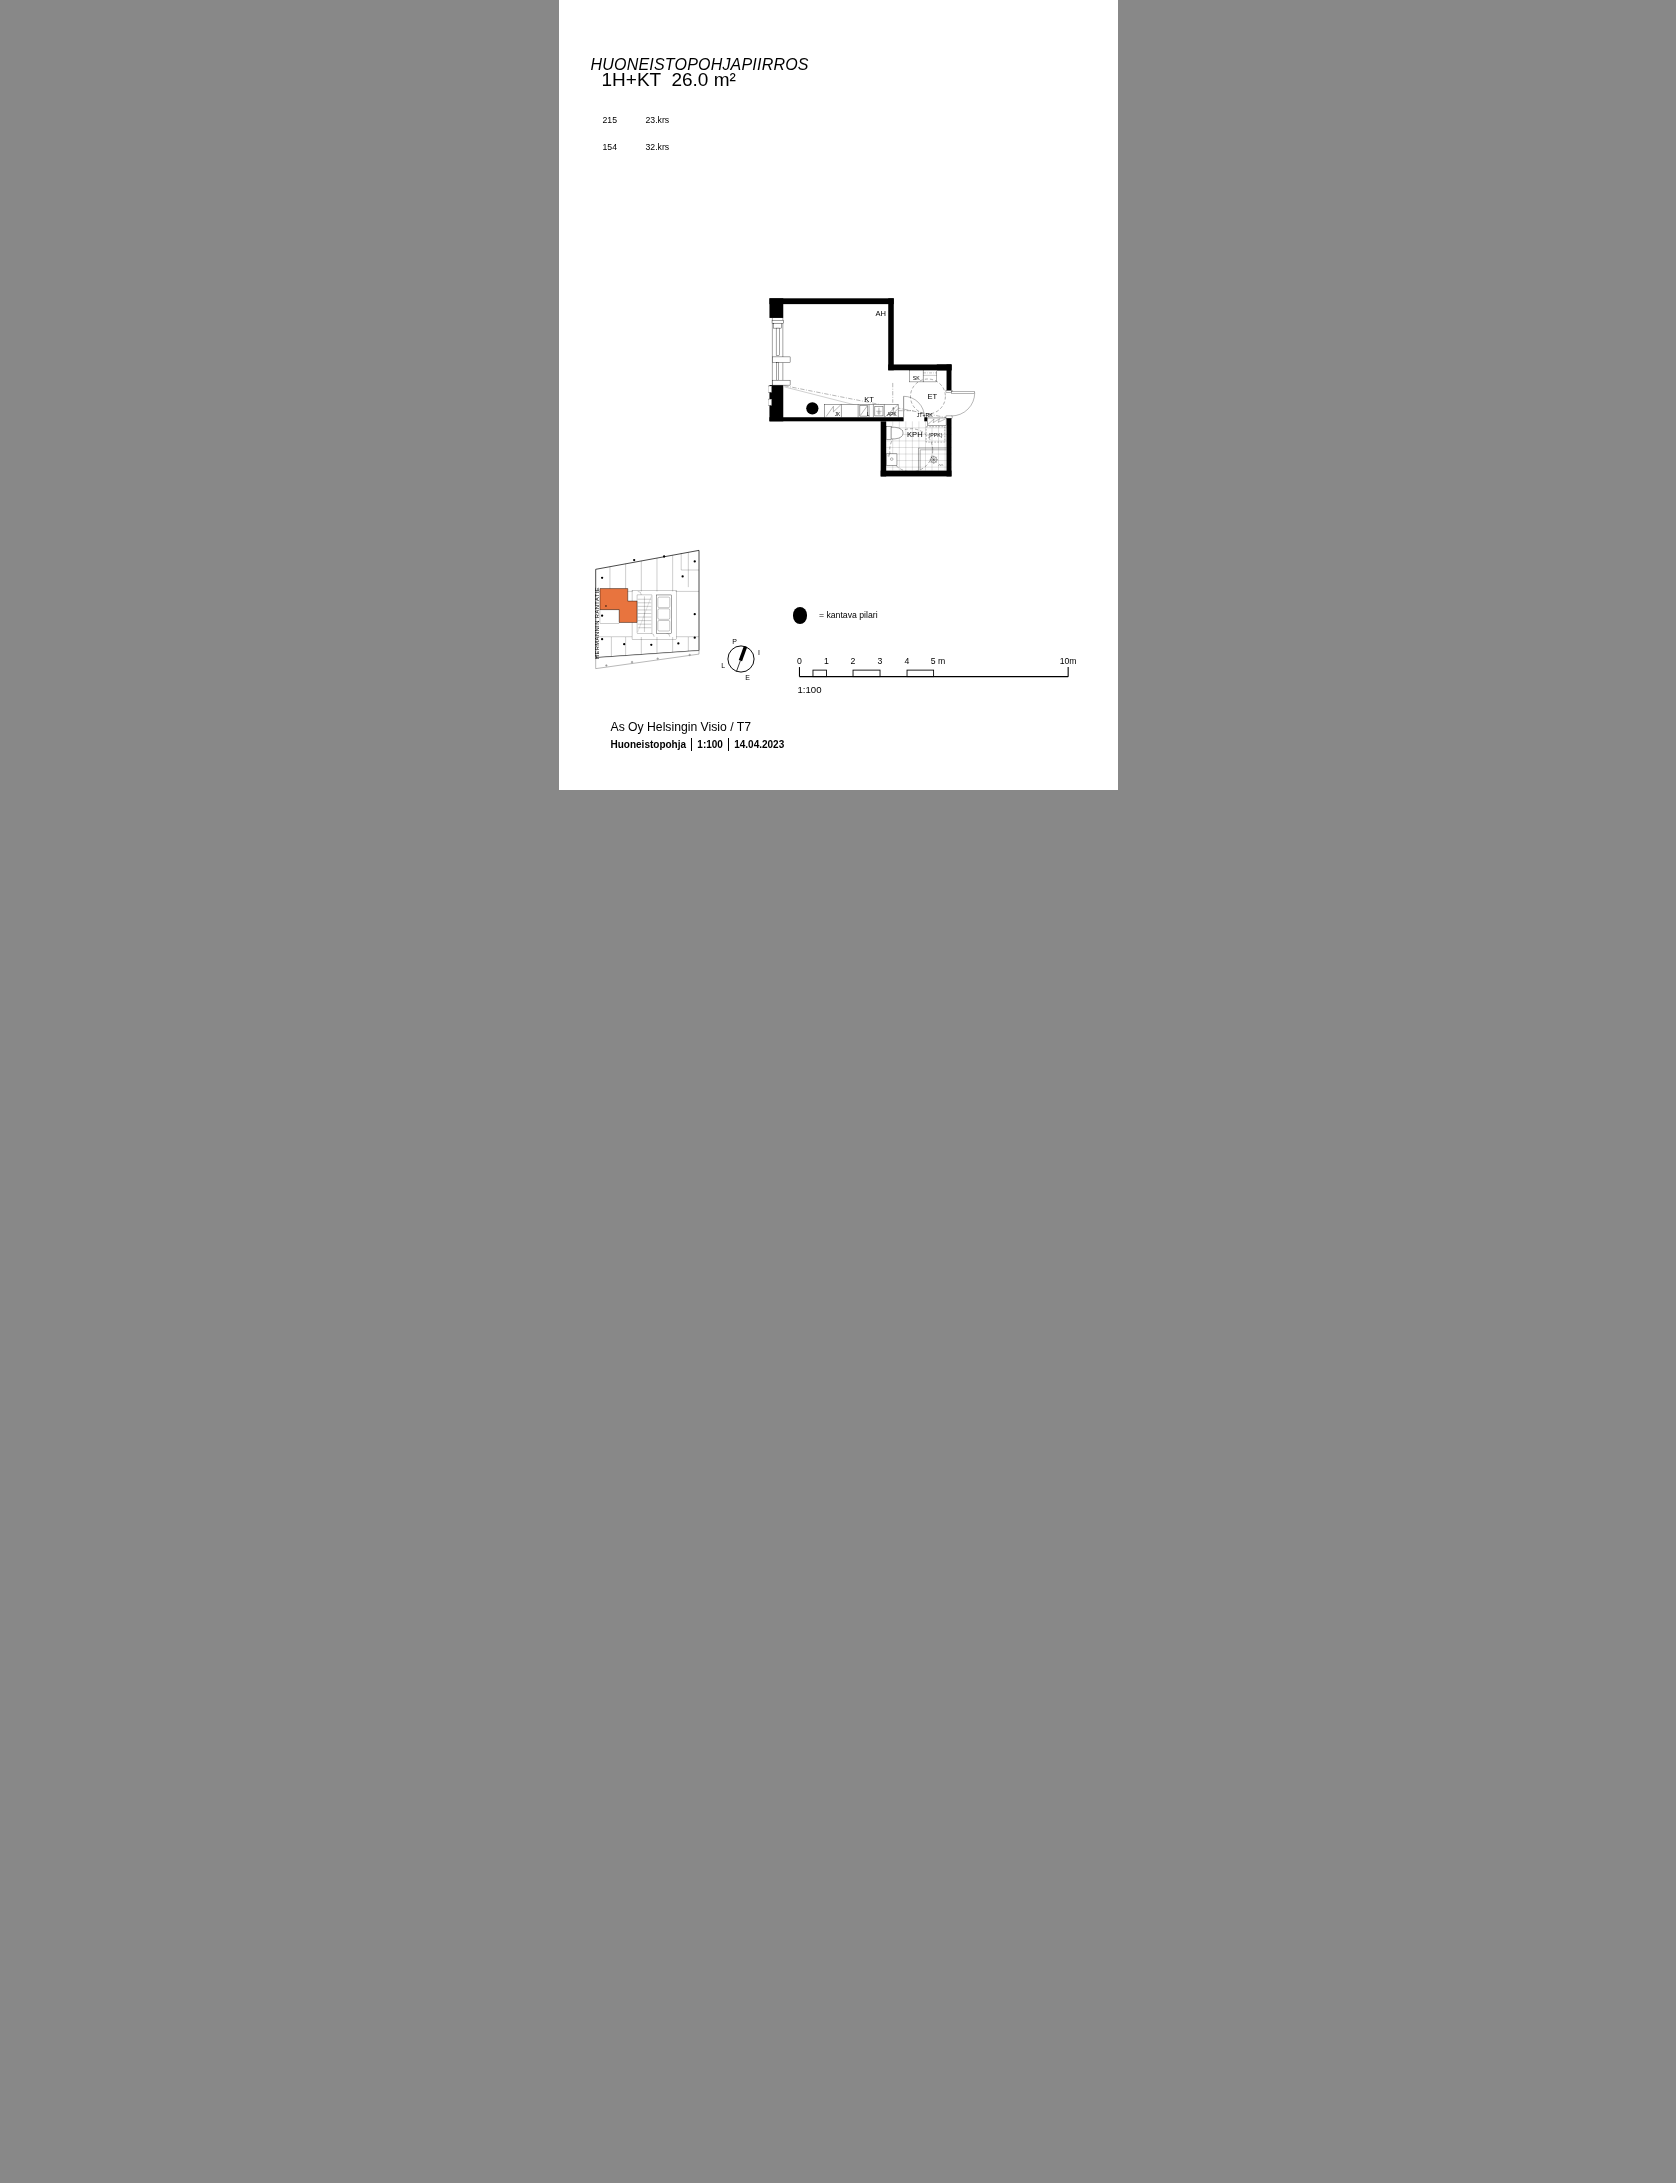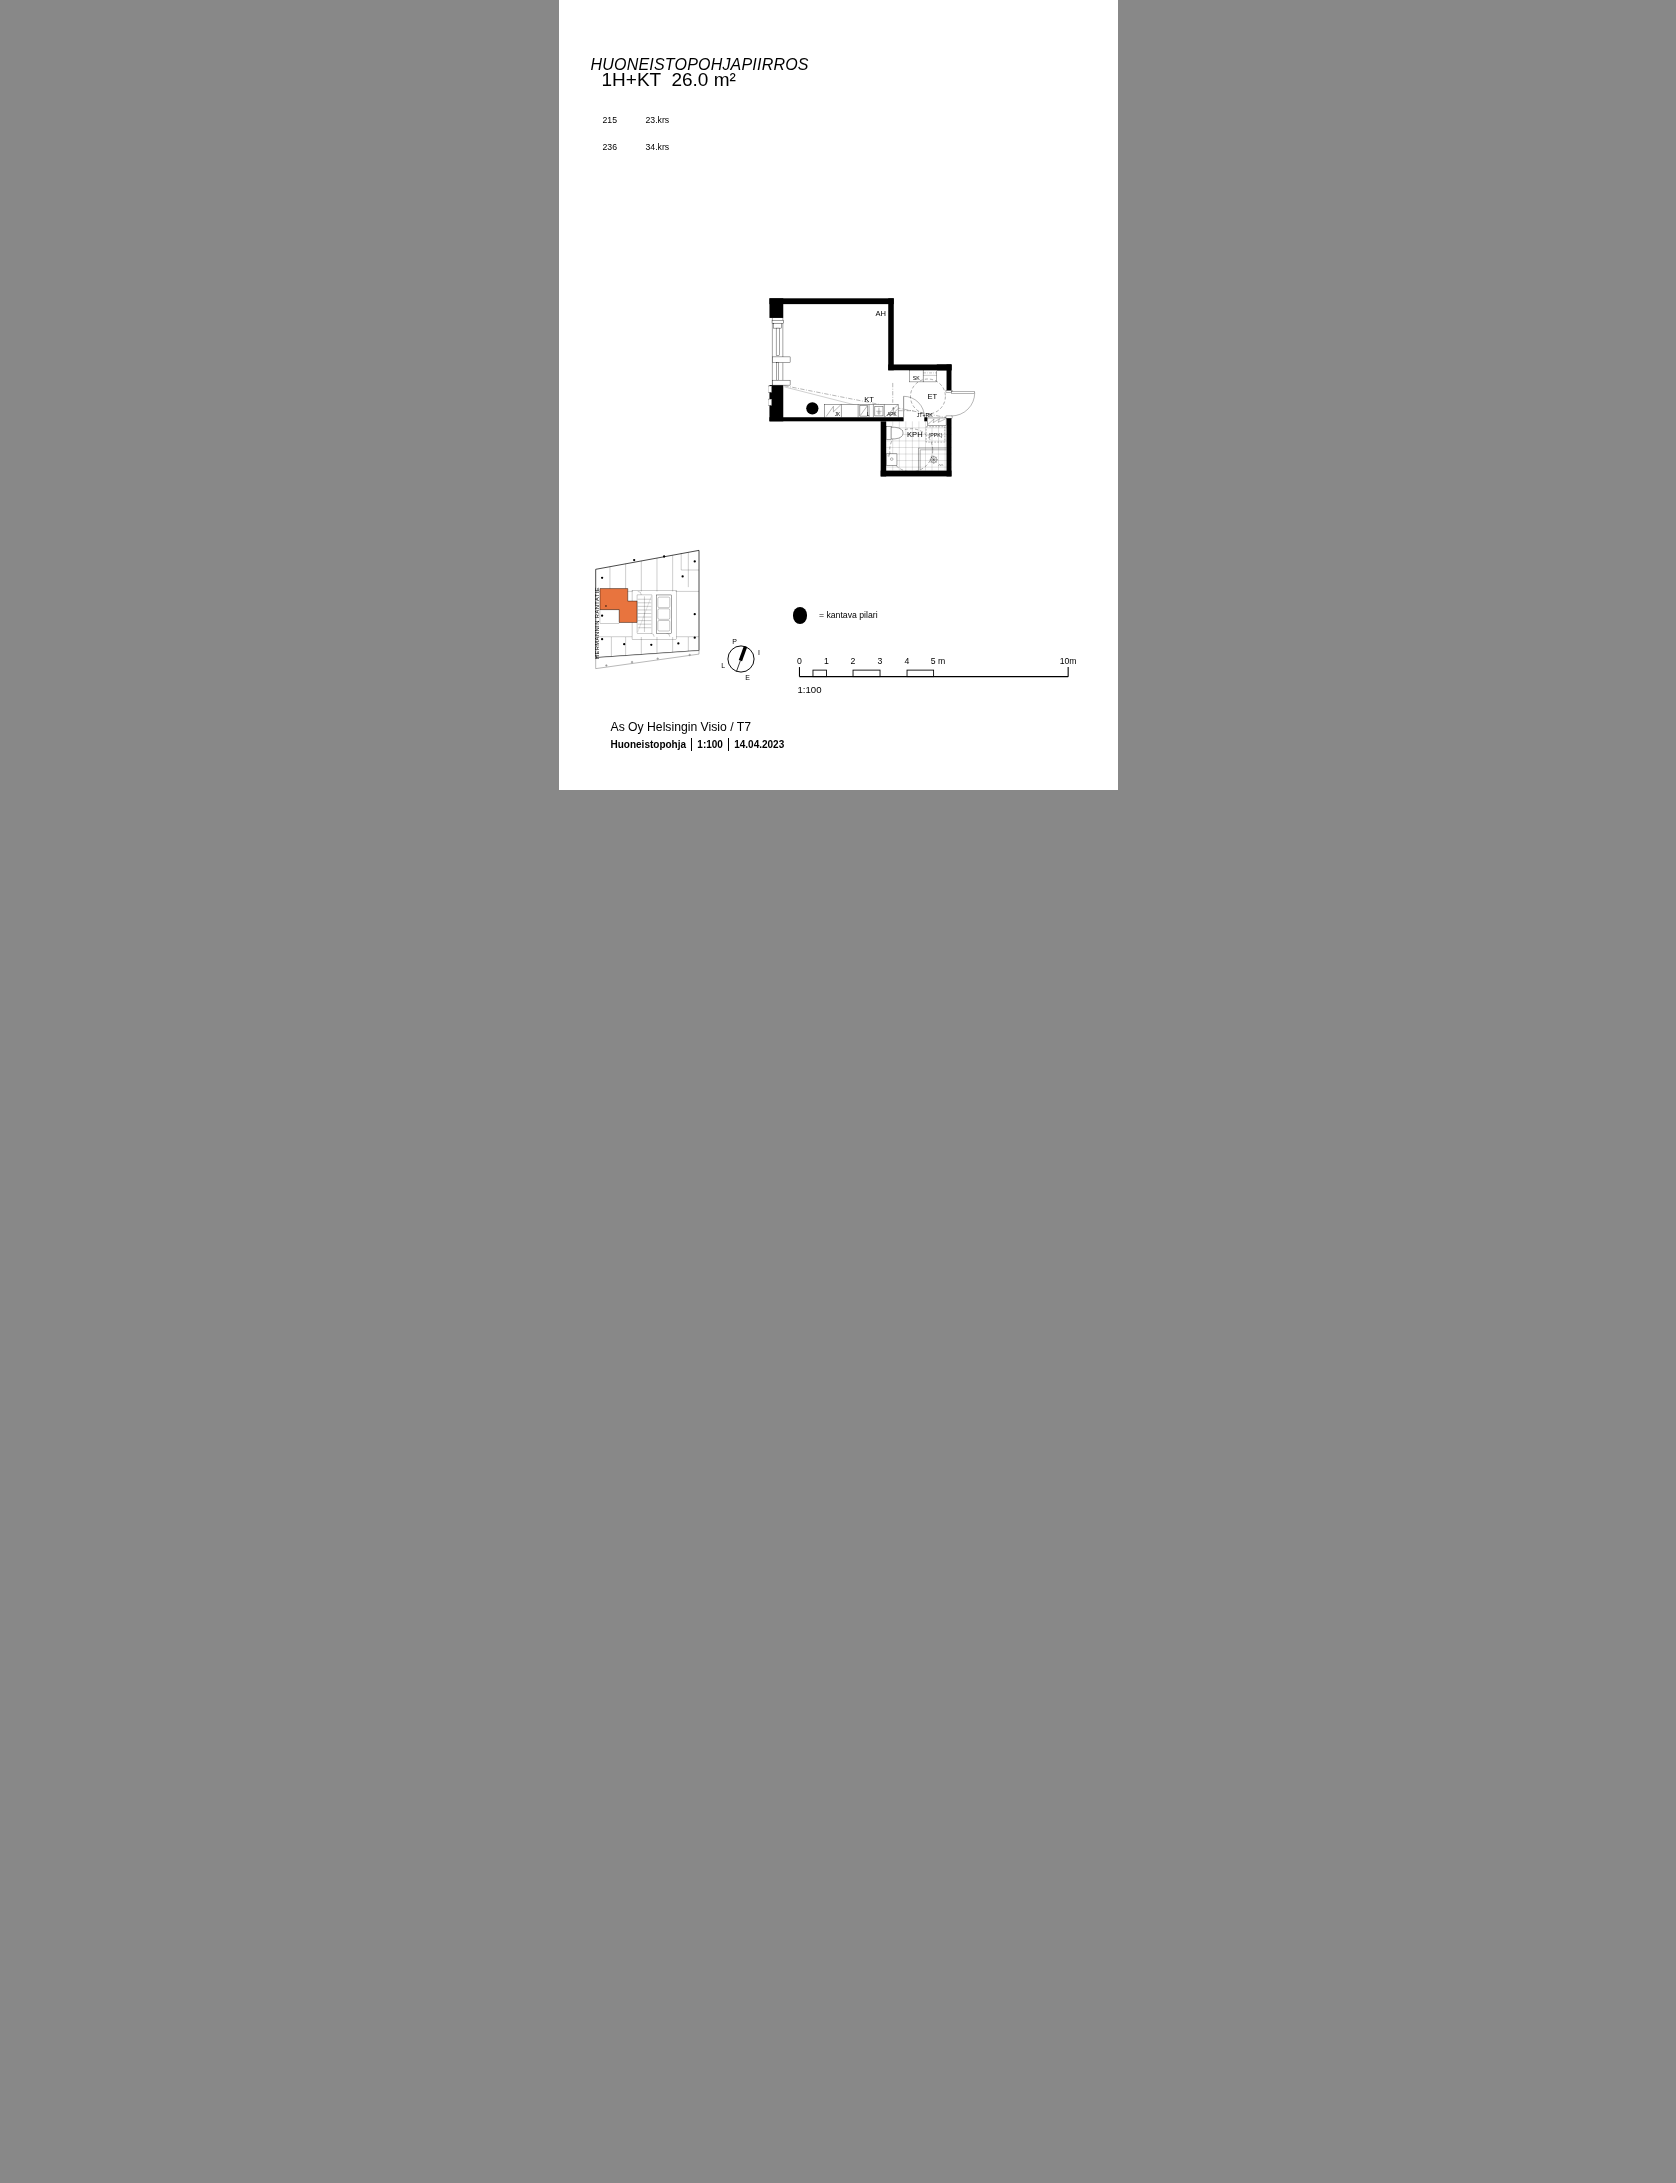--- a/index.html
+++ b/index.html
@@ -30,22 +30,22 @@
 
   <div class="abs doc-type">HUONEISTOPOHJAPIIRROS</div>
   <div class="abs apt-type">1H+KT  26.0 m²</div>
 
   <div class="abs unit-list">
     <div class="unit-row">
       <span>215</span>
       <span>23.krs</span>
     </div>
     <div class="unit-row">
-      <span>236</span>
-      <span>34.krs</span>
+      <span>154</span>
+      <span>32.krs</span>
     </div>
   </div>
 
   <svg class="abs" style="left:209px;top:296px;" width="213" height="182" viewBox="0 0 1465 1250">
 
     <g fill="#000" stroke="none">
       <rect x="10" y="15" width="855" height="40"></rect>
       <rect x="10" y="15" width="95" height="135"></rect>
       <rect x="827" y="15" width="38" height="495"></rect>
       <rect x="827" y="470" width="435" height="40"></rect>

